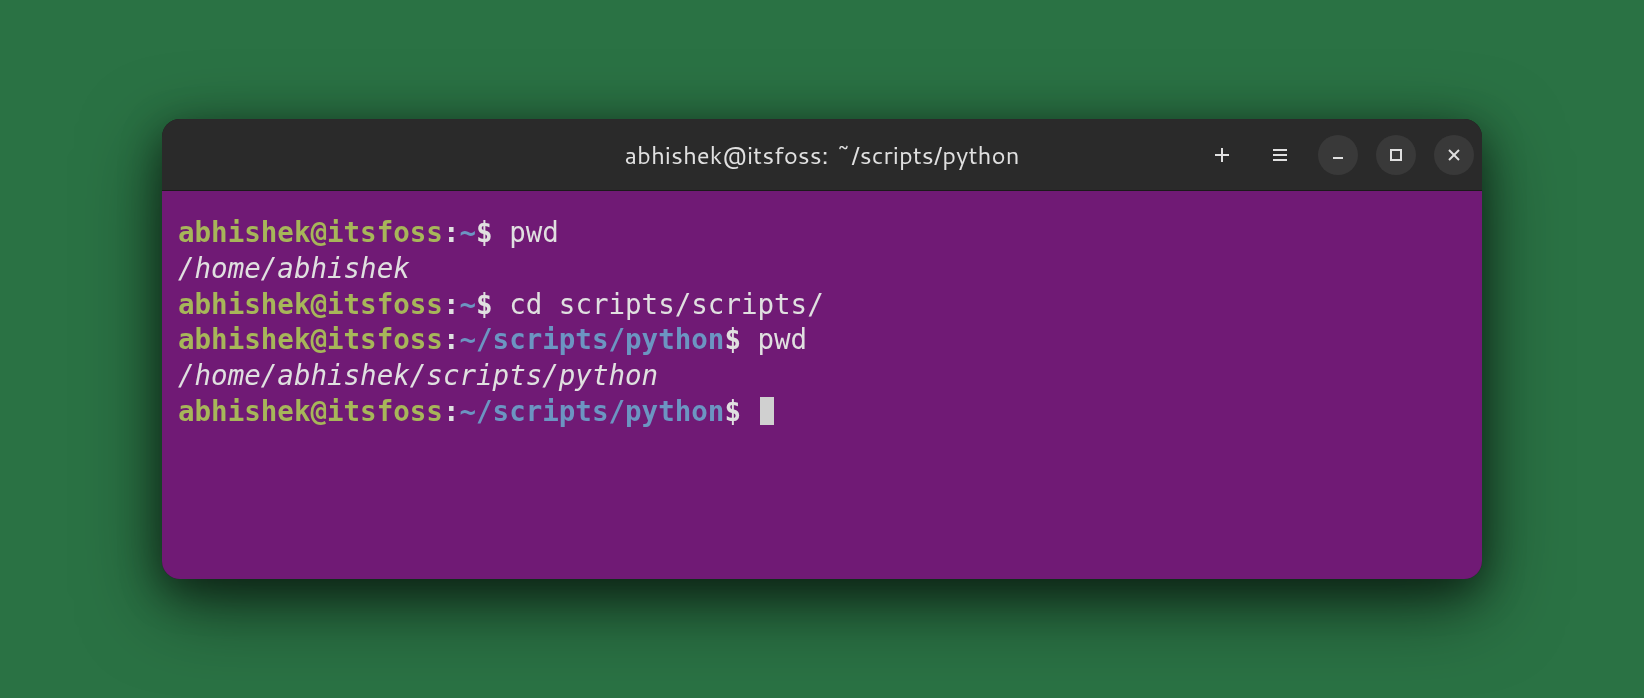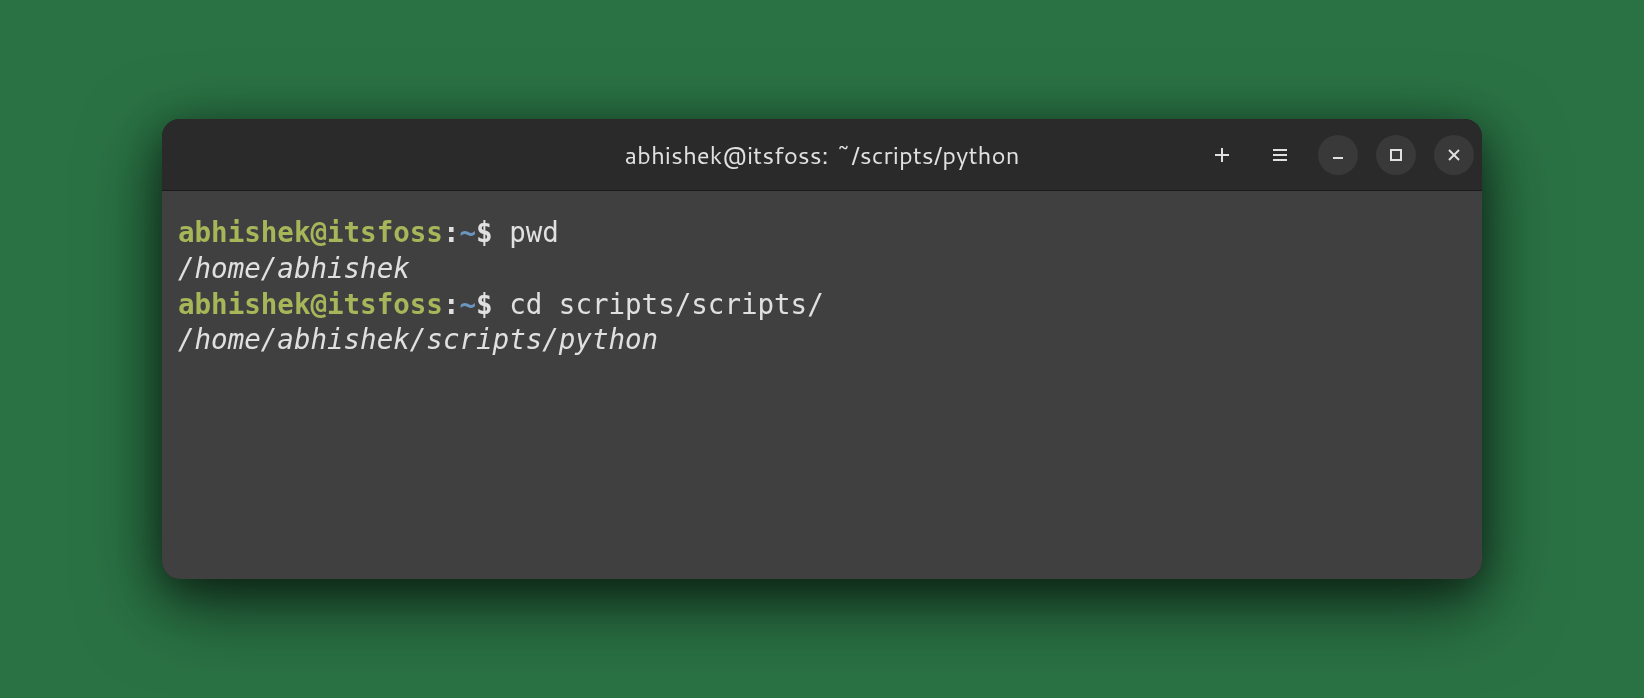--- a/index.html
+++ b/index.html
@@ -66,21 +66,21 @@
     }
     .title-btn svg {
       width: 18px;
       height: 18px;
       stroke: #e0e0e0;
       stroke-width: 2;
       fill: none;
     }
     .terminal-body {
       flex: 1;
-      background: #404040;
+      background: #701a75;
       padding: 24px 16px;
       font-size: 27.5px;
       line-height: 1.3;
       color: #e0e0e0;
       font-family: 'DejaVu Sans Mono', 'Liberation Mono', monospace;
     }
     .line {
       white-space: pre;
     }
     .user-host {
@@ -149,15 +149,17 @@
             <line x1="4" y1="4" x2="14" y2="14"></line>
             <line x1="14" y1="4" x2="4" y2="14"></line>
           </svg>
       </div>
     </div>
   </div>
   <div class="terminal-body">
     <div class="line"><span class="user-host">abhishek@itsfoss</span><span class="dollar">:</span><span class="path">~</span><span class="dollar">$ </span><span class="cmd">pwd</span></div>
     <div class="line"><span class="output">/home/abhishek</span></div>
     <div class="line"><span class="user-host">abhishek@itsfoss</span><span class="dollar">:</span><span class="path">~</span><span class="dollar">$ </span><span class="cmd">cd scripts/scripts/</span></div>
+    <div class="line"><span class="user-host">abhishek@itsfoss</span><span class="dollar">:</span><span class="path">~/scripts/python</span><span class="dollar">$ </span><span class="cmd">pwd</span></div>
     <div class="line"><span class="output">/home/abhishek/scripts/python</span></div>
+    <div class="line"><span class="user-host">abhishek@itsfoss</span><span class="dollar">:</span><span class="path">~/scripts/python</span><span class="dollar">$ </span><span class="cmd"></span><span class="cursor-block"></span></div>
   </div>
 </div>
 
 </body></html>

